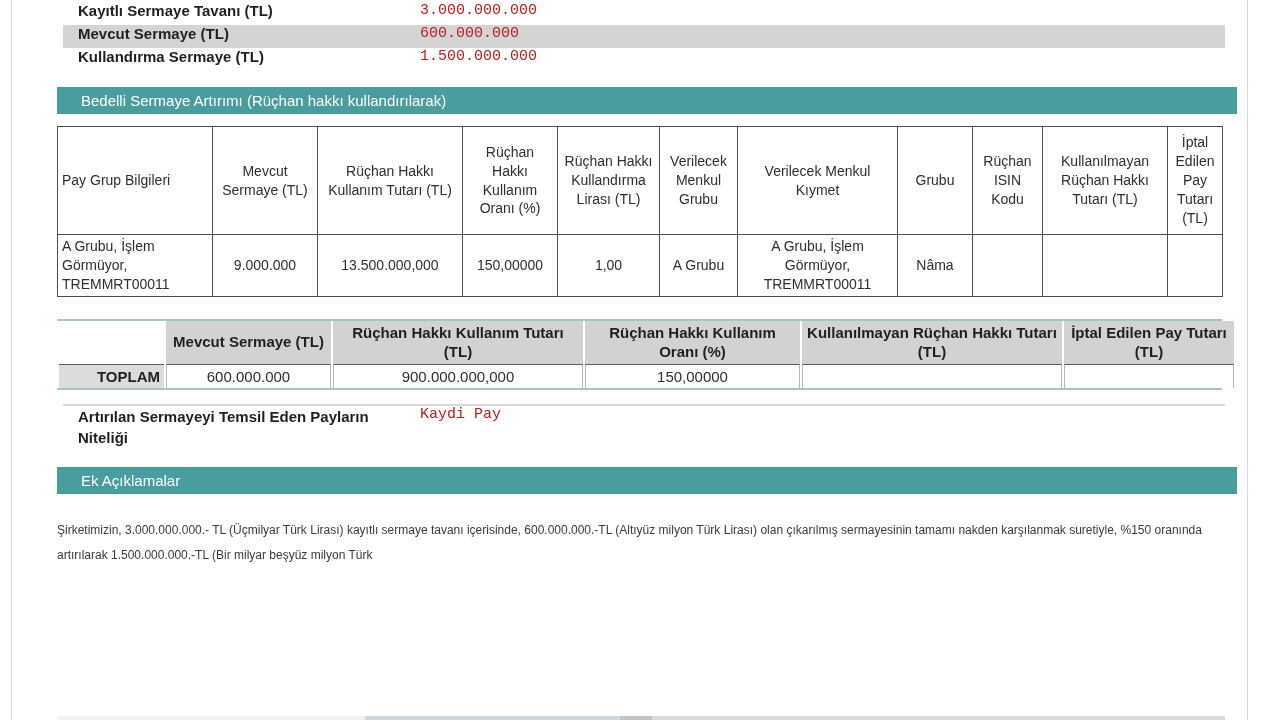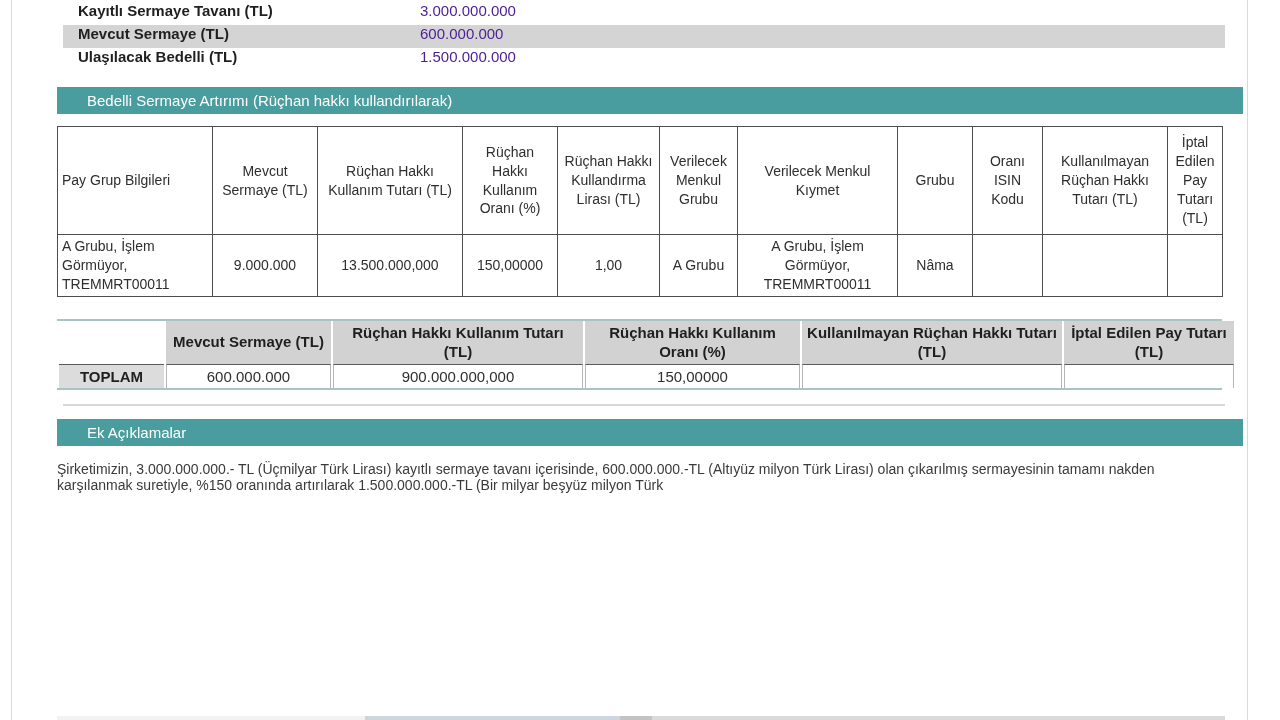--- a/index.html
+++ b/index.html
@@ -9,26 +9,26 @@
     color:#3c3c3c;position:relative;
   }
   .edge-line{position:absolute;top:0;bottom:0;width:1px;background:#d9d9d9;}
   #content{position:absolute;left:57px;top:0;width:1168px;}
 
   
   .attr-block{margin-left:6px;width:1162px;}
   .attr-row{display:flex;min-height:23px;font-size:15px;}
   .attr-row.shaded{background:#d4d4d4;}
   .attr-label{width:342px;padding-left:15px;font-weight:bold;color:#1f1f1f;flex:none;}
-  .attr-value{color:#4c1d95;}
+  .attr-value{color:#b91c1c;font-family:Liberation Mono, monospace;}
 
   
   .section-bar{
     margin-top:14px;height:27px;background:#4a9d9e;color:#ffffff;
-    font-size:15px;display:flex;align-items:center;padding-left:30px;width:1156px;
+    font-size:15px;display:flex;align-items:center;padding-left:24px;width:1156px;
   }
 
   
   table.main{border-collapse:collapse;table-layout:fixed;width:1165px;margin-top:12px;
     font-size:14px;color:#2e2e2e;}
   table.main th,table.main td{border:1px solid #4d4d4d;padding:2px 4px;text-align:center;
     vertical-align:middle;font-weight:normal;line-height:1.35;overflow:hidden;}
   table.main tr.hdr{height:108px;}
   table.main tr.r1{height:61px;}
   table.main tr.r2{height:40px;}
@@ -38,26 +38,26 @@
 
   
   .totals-wrap{margin-top:22px;border-top:2px solid #a9c4c4;border-bottom:2px solid #a9c4c4;width:1165px;}
   table.totals{border-collapse:separate;border-spacing:2px 0;table-layout:fixed;width:1165px;
     font-size:15px;color:#2e2e2e;}
   table.totals th{background:#d2d2d2;font-weight:bold;color:#1f1f1f;padding:2px 4px;
     height:38px;vertical-align:middle;line-height:1.3;}
   table.totals th.blank{background:transparent;}
   table.totals td{background:#ffffff;border-top:1px solid #5a5a5a;border-left:1px solid #b5b5b5;
     border-right:1px solid #b5b5b5;text-align:center;height:21px;padding:1px 4px;}
-  table.totals td.toplam{background:#dcdcdc;font-weight:bold;color:#1f1f1f;border-left:none;border-right:none;}
+  table.totals td.toplam{background:#dcdcdc;font-weight:bold;color:#1f1f1f;border-left:none;border-right:none;text-align:right;}
 
   .thin-divider{height:2px;background:#d8d8d8;margin-top:14px;width:1162px;margin-left:6px;}
 
   
-  .ek-text{margin-top:15px;font-size:14px;line-height:16px;color:#3a3a3a;width:1165px;}
+  .ek-text{margin-top:24px;font-size:12px;line-height:25px;color:#3a3a3a;width:1165px;}
 
   
   .bottom-strip{position:absolute;height:4px;bottom:0;}
 </style>
 </head>
 <body>
 
 <div class="edge-line" style="left:11px"></div>
 <div class="edge-line" style="left:1247px"></div>
 
@@ -66,21 +66,21 @@
   <div class="attr-block" style="margin-top:2px">
     <div class="attr-row">
       <div class="attr-label">Kayıtlı Sermaye Tavanı (TL)</div>
       <div class="attr-value">3.000.000.000</div>
     </div>
     <div class="attr-row shaded">
       <div class="attr-label">Mevcut Sermaye (TL)</div>
       <div class="attr-value">600.000.000</div>
     </div>
     <div class="attr-row">
-      <div class="attr-label">Ulaşılacak Bedelli (TL)</div>
+      <div class="attr-label">Kullandırma Sermaye (TL)</div>
       <div class="attr-value">1.500.000.000</div>
     </div>
   </div>
 
   <div class="section-bar" style="margin-top:16px">Bedelli Sermaye Artırımı (Rüçhan hakkı kullandırılarak)</div>
 
   <table class="main">
     <colgroup>
       <col style="width:155px">
         <col style="width:105px">
@@ -97,21 +97,21 @@
     <tbody>
         <tr class="hdr">
       <th class="first">Pay Grup Bilgileri</th>
       <th>Mevcut Sermaye (TL)</th>
       <th>Rüçhan Hakkı Kullanım Tutarı (TL)</th>
       <th>Rüçhan Hakkı Kullanım Oranı (%)</th>
       <th>Rüçhan Hakkı Kullandırma Lirası (TL)</th>
       <th>Verilecek Menkul Grubu</th>
       <th>Verilecek Menkul Kıymet</th>
       <th>Grubu</th>
-      <th>Oranı ISIN Kodu</th>
+      <th>Rüçhan ISIN Kodu</th>
       <th>Kullanılmayan Rüçhan Hakkı Tutarı (TL)</th>
       <th>İptal Edilen Pay Tutarı (TL)</th>
     </tr>
     <tr class="r1">
       <td class="first">A Grubu, İşlem Görmüyor, TREMMRT00011</td>
       <td>9.000.000</td>
       <td>13.500.000,000</td>
       <td>150,00000</td>
       <td>1,00</td>
       <td>A Grubu</td>
@@ -153,20 +153,24 @@
       </tr>
     </tbody>
       </table>
   </div>
 
 
 
   <div class="thin-divider"></div>
 
   <div class="attr-block">
+    <div class="attr-row" style="min-height:48px">
+      <div class="attr-label" style="line-height:1.45">Artırılan Sermayeyi Temsil Eden Payların Niteliği</div>
+      <div class="attr-value">Kaydi Pay</div>
+    </div>
   </div>
 
   <div class="section-bar" style="margin-top:13px">Ek Açıklamalar</div>
 
   <div class="ek-text">Şirketimizin, 3.000.000.000.- TL (Üçmilyar Türk Lirası) kayıtlı sermaye tavanı içerisinde, 600.000.000.-TL (Altıyüz milyon Türk Lirası) olan çıkarılmış sermayesinin tamamı nakden karşılanmak suretiyle, %150 oranında artırılarak 1.500.000.000.-TL (Bir milyar beşyüz milyon Türk</div>
 
 </div>
 
 <div class="bottom-strip" style="left:57px;width:308px;background:#f2f2f2"></div>
 <div class="bottom-strip" style="left:365px;width:255px;background:#cdd5df"></div>

